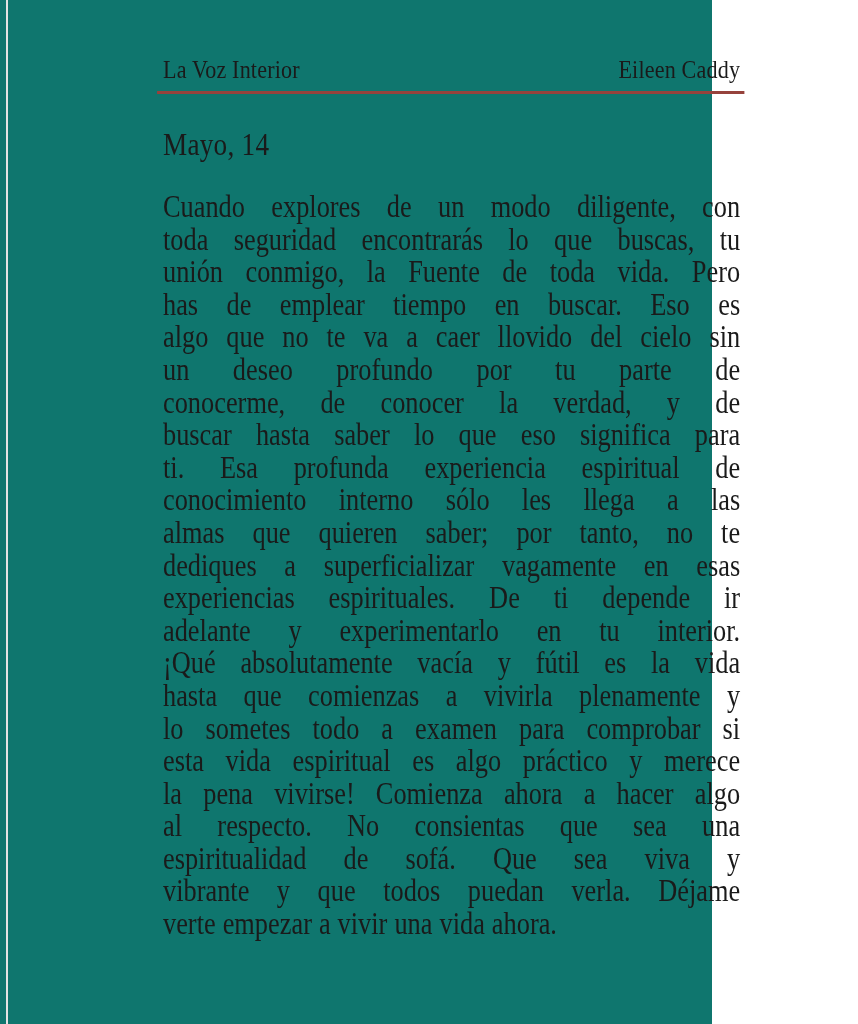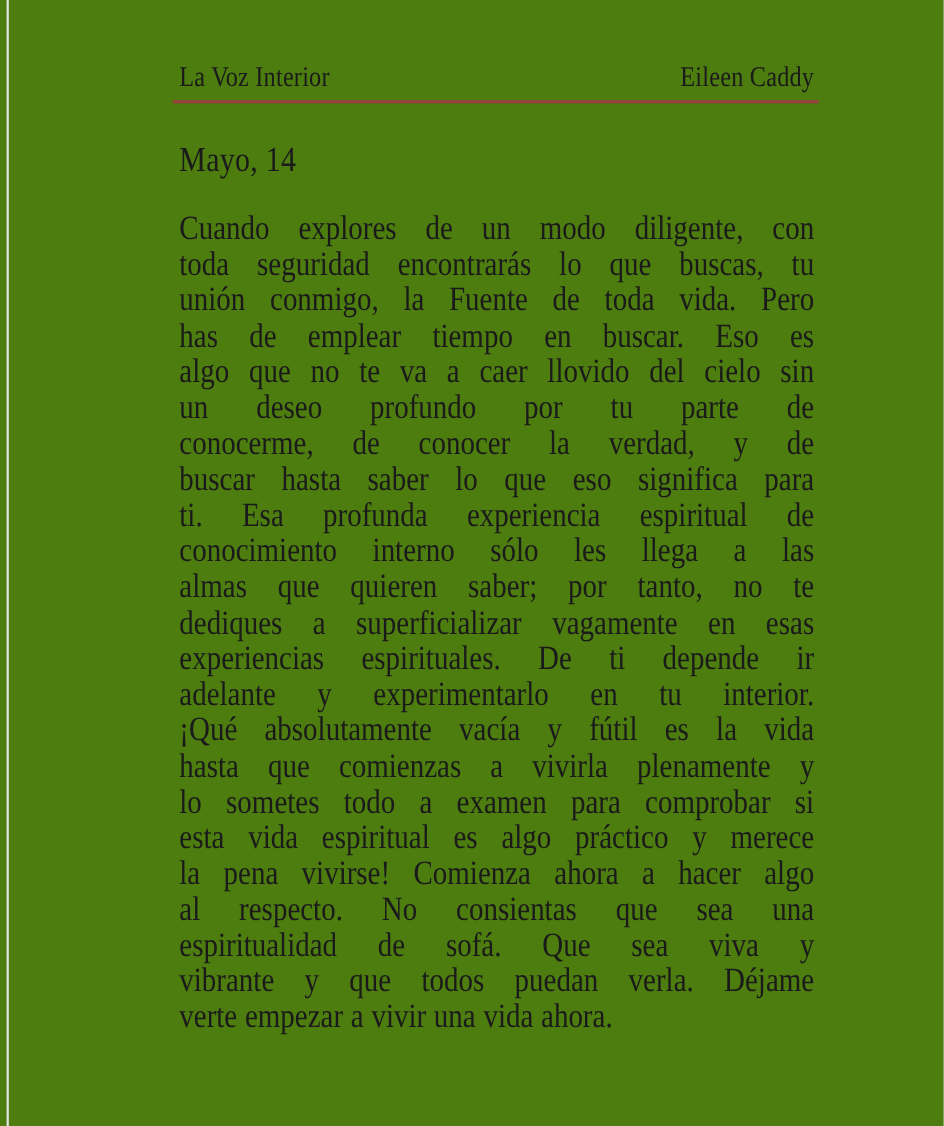--- a/index.html
+++ b/index.html
@@ -7,23 +7,23 @@
   html, body {
     width: 858px;
     height: 1024px;
     background: #ffffff;
     overflow: hidden;
     font-family: "Liberation Serif", "DejaVu Serif", serif;
   }
 
   .page {
     position: relative;
-    width: 858px;
+    width: 712px;
     height: 1024px;
-    background: #4d7c0f;
+    background: #0f766e;
   }
 
   
   .page-edge-line {
     position: absolute;
     left: 6px;
     top: 0;
     width: 2px;
     height: 1024px;
     background: #e4e4e4;

